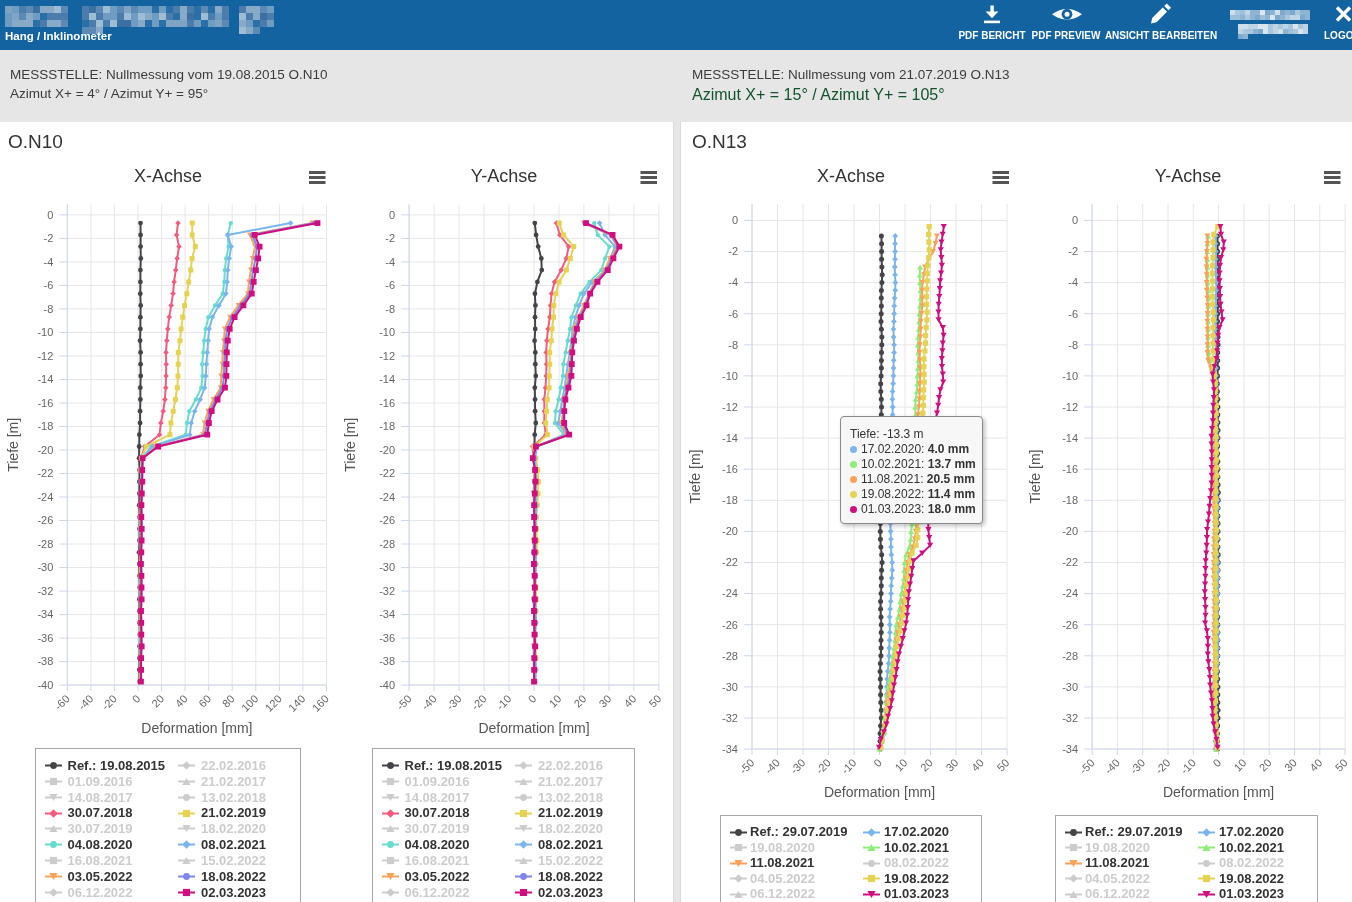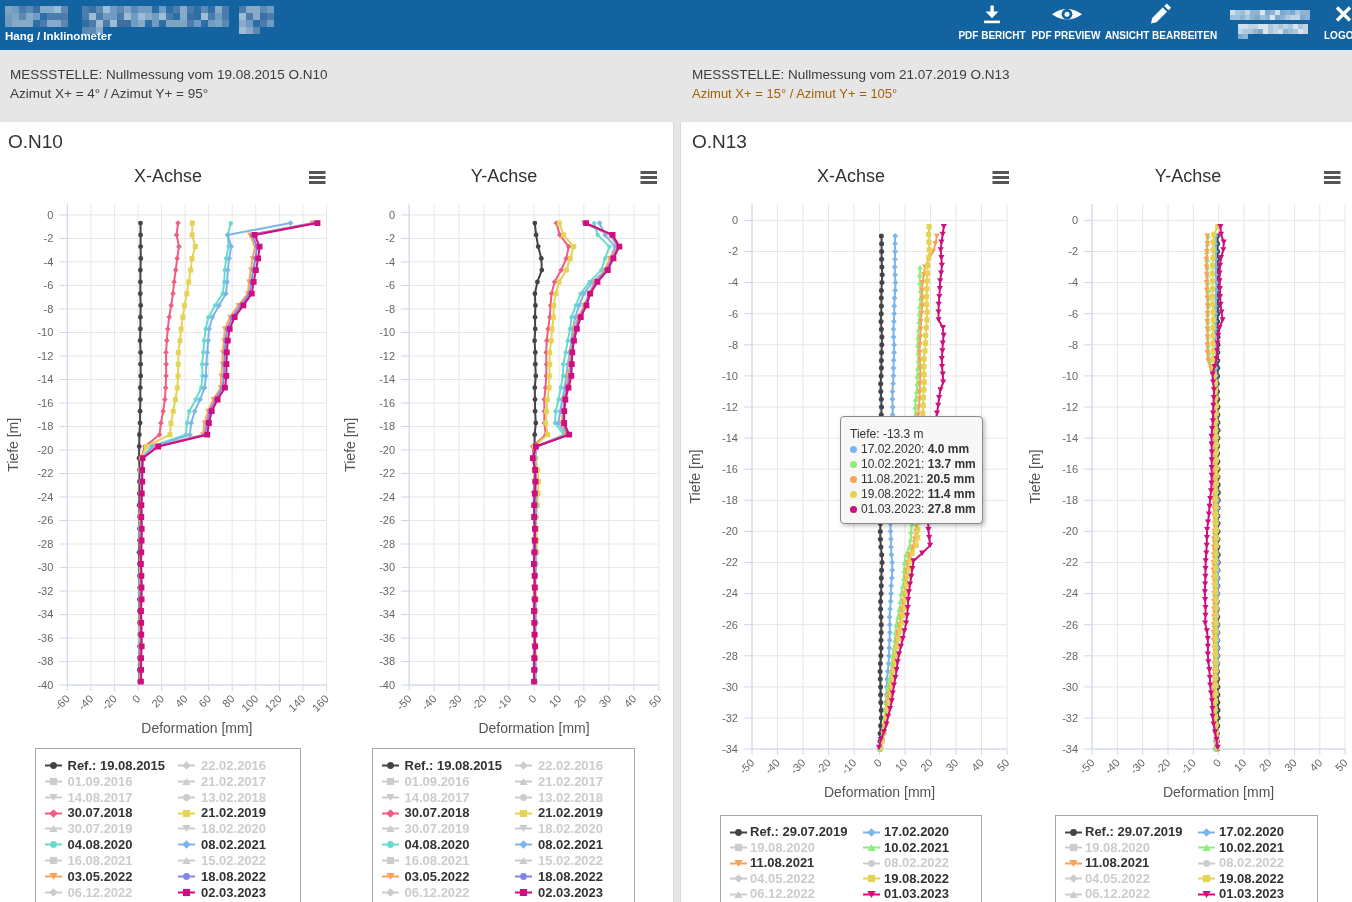--- a/index.html
+++ b/index.html
@@ -26,21 +26,21 @@
 <div class="hlabel" style="left:952px;top:30px;width:80px">PDF BERICHT</div>
 <div class="hlabel" style="left:1026px;top:30px;width:80px">PDF PREVIEW</div>
 <div class="hlabel" style="left:1095px;top:30px;width:132px">ANSICHT BEARBEITEN</div>
 <div class="hlabel" style="left:1324px;top:30px;width:60px;text-align:left">LOGOUT</div>
 <div style="position:absolute;left:1230px;top:10px;width:82px;height:12px;font-size:0;line-height:0"><i style="display:inline-block;width:5px;height:5px;background:#cfe0ec"></i><i style="display:inline-block;width:5px;height:5px;background:#a9c7dd"></i><i style="display:inline-block;width:5px;height:5px;background:#9cc0da"></i><i style="display:inline-block;width:5px;height:5px;background:#bed5e5"></i><i style="display:inline-block;width:5px;height:5px;background:#8fb3d2"></i><i style="display:inline-block;width:5px;height:5px;background:#8fb3d2"></i><i style="display:inline-block;width:5px;height:5px;background:#d9e6ef"></i><i style="display:inline-block;width:5px;height:5px;background:#7da9cc"></i><i style="display:inline-block;width:5px;height:5px;background:#8fb3d2"></i><i style="display:inline-block;width:5px;height:5px;background:#cfe0ec"></i><i style="display:inline-block;width:5px;height:5px;background:#7da9cc"></i><i style="display:inline-block;width:5px;height:5px;background:#8fb3d2"></i><i style="display:inline-block;width:5px;height:5px;background:#7da9cc"></i><i style="display:inline-block;width:5px;height:5px;background:#a9c7dd"></i><i style="display:inline-block;width:5px;height:5px;background:#8fb3d2"></i><i style="display:inline-block;width:5px;height:5px;background:#8fb3d2"></i><i style="display:inline-block;width:5px;height:5px;background:#9cc0da"></i><i style="display:inline-block;width:5px;height:5px;background:#9cc0da"></i><i style="display:inline-block;width:5px;height:5px;background:#8fb3d2"></i><i style="display:inline-block;width:5px;height:5px;background:#a9c7dd"></i><i style="display:inline-block;width:5px;height:5px;background:#8fb3d2"></i><i style="display:inline-block;width:5px;height:5px;background:#7da9cc"></i><i style="display:inline-block;width:5px;height:5px;background:#9cc0da"></i><i style="display:inline-block;width:5px;height:5px;background:#8fb3d2"></i><i style="display:inline-block;width:5px;height:5px;background:#d9e6ef"></i><i style="display:inline-block;width:5px;height:5px;background:#7da9cc"></i><i style="display:inline-block;width:5px;height:5px;background:#8fb3d2"></i><i style="display:inline-block;width:5px;height:5px;background:#a9c7dd"></i><i style="display:inline-block;width:5px;height:5px;background:#bed5e5"></i><i style="display:inline-block;width:5px;height:5px;background:#bed5e5"></i><i style="display:inline-block;width:5px;height:5px;background:#7da9cc"></i><i style="display:inline-block;width:5px;height:5px;background:#8fb3d2"></i></div>
 <div style="position:absolute;left:1238px;top:24px;width:74px;height:12px;font-size:0;line-height:0"><i style="display:inline-block;width:5px;height:5px;background:#cfe0ec"></i><i style="display:inline-block;width:5px;height:5px;background:#cfe0ec"></i><i style="display:inline-block;width:5px;height:5px;background:#bed5e5"></i><i style="display:inline-block;width:5px;height:5px;background:#bed5e5"></i><i style="display:inline-block;width:5px;height:5px;background:#d9e6ef"></i><i style="display:inline-block;width:5px;height:5px;background:#d9e6ef"></i><i style="display:inline-block;width:5px;height:5px;background:#a9c7dd"></i><i style="display:inline-block;width:5px;height:5px;background:#bed5e5"></i><i style="display:inline-block;width:5px;height:5px;background:#a9c7dd"></i><i style="display:inline-block;width:5px;height:5px;background:#bed5e5"></i><i style="display:inline-block;width:5px;height:5px;background:#a9c7dd"></i><i style="display:inline-block;width:5px;height:5px;background:#d9e6ef"></i><i style="display:inline-block;width:5px;height:5px;background:#a9c7dd"></i><i style="display:inline-block;width:5px;height:5px;background:#bed5e5"></i><i style="display:inline-block;width:5px;height:5px;background:#bed5e5"></i><i style="display:inline-block;width:5px;height:5px;background:#a9c7dd"></i><i style="display:inline-block;width:5px;height:5px;background:#a9c7dd"></i><i style="display:inline-block;width:5px;height:5px;background:#8fb3d2"></i><i style="display:inline-block;width:5px;height:5px;background:#7da9cc"></i><i style="display:inline-block;width:5px;height:5px;background:#d9e6ef"></i><i style="display:inline-block;width:5px;height:5px;background:#a9c7dd"></i><i style="display:inline-block;width:5px;height:5px;background:#bed5e5"></i><i style="display:inline-block;width:5px;height:5px;background:#cfe0ec"></i><i style="display:inline-block;width:5px;height:5px;background:#8fb3d2"></i><i style="display:inline-block;width:5px;height:5px;background:#9cc0da"></i><i style="display:inline-block;width:5px;height:5px;background:#a9c7dd"></i><i style="display:inline-block;width:5px;height:5px;background:#d9e6ef"></i><i style="display:inline-block;width:5px;height:5px;background:#bed5e5"></i><i style="display:inline-block;width:5px;height:5px;background:#7da9cc"></i><i style="display:inline-block;width:5px;height:5px;background:#8fb3d2"></i></div>
 <div style="position:absolute;left:0;top:50px;width:1352px;height:72px;background:#e6e6e6"></div>
 <div style="position:absolute;left:10px;top:67px;font-size:13.5px;color:#3c3c3c">MESSSTELLE: Nullmessung vom 19.08.2015 O.N10</div>
 <div style="position:absolute;left:10px;top:86px;font-size:13.5px;color:#3c3c3c">Azimut X+ = 4° / Azimut Y+ = 95°</div>
 <div style="position:absolute;left:692px;top:67px;font-size:13.5px;color:#3c3c3c">MESSSTELLE: Nullmessung vom 21.07.2019 O.N13</div>
-<div style="position:absolute;left:692px;top:86px;font-size:13px;color:#a16207">Azimut X+ = 15° / Azimut Y+ = 105°</div>
+<div style="position:absolute;left:692px;top:86px;font-size:16px;color:#14532d">Azimut X+ = 15° / Azimut Y+ = 105°</div>
 <div style="position:absolute;left:0px;top:122px;width:674px;height:780px;background:#ffffff;border-right:1px solid #d9d9d9;box-sizing:border-box"></div>
 <div style="position:absolute;left:680px;top:122px;width:672px;height:780px;background:#ffffff;border-left:1px solid #d9d9d9;box-sizing:border-box"></div>
 <div style="position:absolute;left:8px;top:131px;font-size:19px;color:#333333">O.N10</div>
 <div style="position:absolute;left:692px;top:131px;font-size:19px;color:#333333">O.N13</div>
 <svg style="position:absolute;left:0px;top:122px" width="337" height="626" viewBox="0 122 337 626" font-family="&quot;Liberation Sans&quot;, sans-serif">
     <line x1="67.3" y1="204.5" x2="67.3" y2="685" stroke="#e6e6e6" stroke-width="1"></line>
     <line x1="90.9" y1="204.5" x2="90.9" y2="685" stroke="#e6e6e6" stroke-width="1"></line>
     <line x1="114.4" y1="204.5" x2="114.4" y2="685" stroke="#e6e6e6" stroke-width="1"></line>
     <line x1="138.0" y1="204.5" x2="138.0" y2="685" stroke="#e6e6e6" stroke-width="1"></line>
     <line x1="161.6" y1="204.5" x2="161.6" y2="685" stroke="#e6e6e6" stroke-width="1"></line>
@@ -1172,13 +1172,13 @@
       <path d="M8.5 9.1l4.1 -7.2h-8.3z" fill="#cf0f7f"></path>
     </svg>
     <div style="position:absolute;left:163px;top:70.4px;font-size:13px;font-weight:bold;color:#333333;white-space:nowrap">01.03.2023</div>
   </div>
 <div style="position:absolute;left:840px;top:416px;width:143px;height:108px;background:#f7f7f7;border:1px solid #8a8a8a;border-radius:4px;box-shadow:2px 2px 4px rgba(0,0,0,0.25);box-sizing:border-box;font-size:12px;color:#333333">
     <div style="position:absolute;left:9px;top:10px">Tiefe: -13.3 m</div>
     <div style="position:absolute;left:9px;top:25px;white-space:nowrap"><span style="display:inline-block;width:7px;height:7px;border-radius:50%;background:#7cb5ec;margin-right:4px"></span>17.02.2020: <b>4.0 mm</b></div>
     <div style="position:absolute;left:9px;top:40px;white-space:nowrap"><span style="display:inline-block;width:7px;height:7px;border-radius:50%;background:#90ed7d;margin-right:4px"></span>10.02.2021: <b>13.7 mm</b></div>
     <div style="position:absolute;left:9px;top:55px;white-space:nowrap"><span style="display:inline-block;width:7px;height:7px;border-radius:50%;background:#f7a35c;margin-right:4px"></span>11.08.2021: <b>20.5 mm</b></div>
     <div style="position:absolute;left:9px;top:70px;white-space:nowrap"><span style="display:inline-block;width:7px;height:7px;border-radius:50%;background:#e4d354;margin-right:4px"></span>19.08.2022: <b>11.4 mm</b></div>
-    <div style="position:absolute;left:9px;top:85px;white-space:nowrap"><span style="display:inline-block;width:7px;height:7px;border-radius:50%;background:#cf0f7f;margin-right:4px"></span>01.03.2023: <b>27.8 mm</b></div>
+    <div style="position:absolute;left:9px;top:85px;white-space:nowrap"><span style="display:inline-block;width:7px;height:7px;border-radius:50%;background:#cf0f7f;margin-right:4px"></span>01.03.2023: <b>18.0 mm</b></div>
   </div>
 </body></html>

